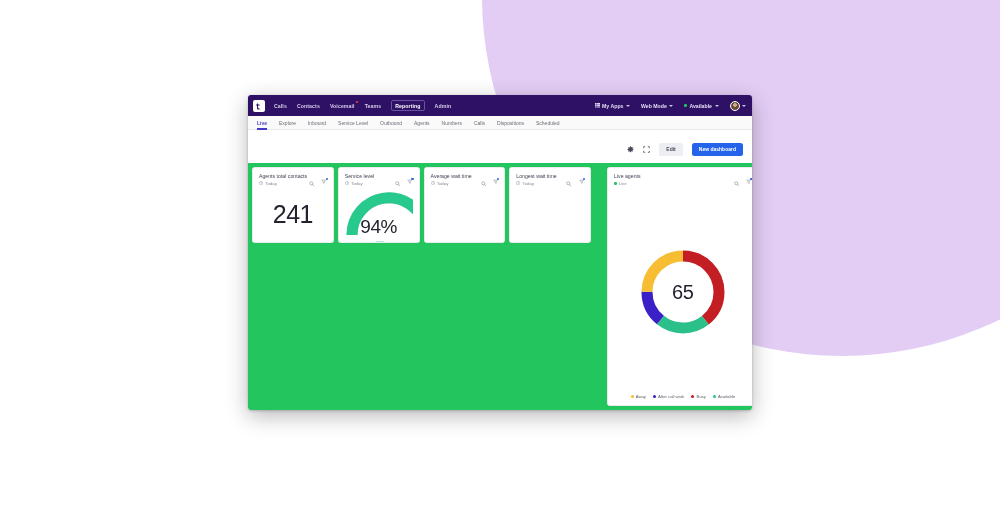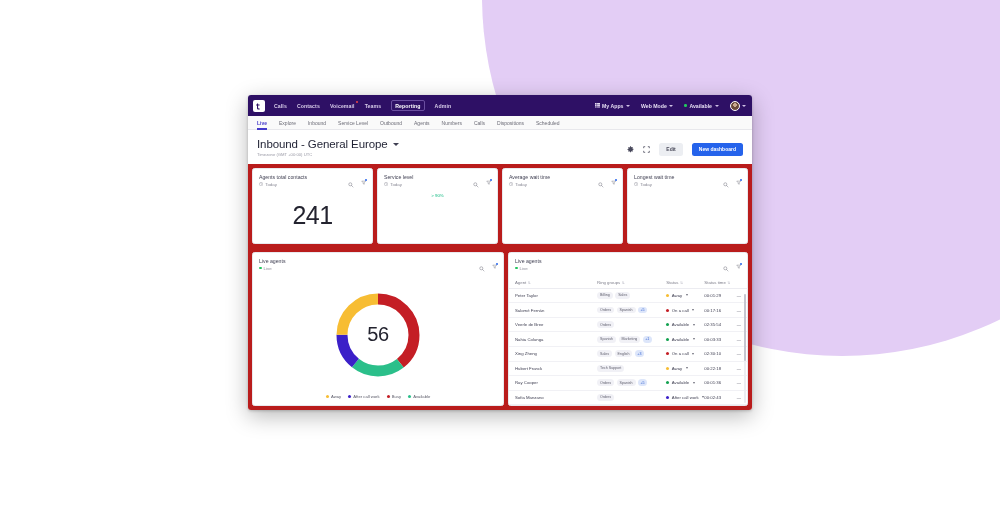--- a/index.html
+++ b/index.html
@@ -97,21 +97,21 @@
     background:#eceef2; color:#4a4a5a; font-size:5px; font-weight:700;
     padding:3.2px 7px; border-radius:2.5px; border:none;
   }
   .btn-new {
     background:#2563eb; color:#ffffff; font-size:5px; font-weight:700;
     padding:3.4px 7px; border-radius:2.5px; border:none; white-space:nowrap;
   }
 
   
   .dash-body {
-    flex:1; background:#b91c1c; padding:4px; display:flex; flex-direction:column; gap:8px;
+    flex:1; background:#22c55e; padding:4px; display:flex; flex-direction:row; gap:16px;
     overflow:hidden;
   }
   .kpi-row { display:flex; gap:4px; height:76px; flex-shrink:0; }
   .card {
     background:#ffffff; border-radius:2.5px; border:0.6px solid #e9e9ee;
     flex:1; display:flex; flex-direction:column; padding:5px 6px 4px 6px; position:relative;
     overflow:hidden;
   }
   .card-head { display:flex; align-items:flex-start; }
   .card-titles { display:flex; flex-direction:column; gap:2px; }
@@ -251,27 +251,20 @@
       <div class="subnav-link">Service Level</div>
       <div class="subnav-link">Outbound</div>
       <div class="subnav-link">Agents</div>
       <div class="subnav-link">Numbers</div>
       <div class="subnav-link">Calls</div>
       <div class="subnav-link">Dispositions</div>
       <div class="subnav-link">Scheduled</div>
     </div>
 
     <div class="titlebar">
-      <div class="title-wrap">
-        <div class="dash-title-row">
-          <span class="dash-title">Inbound - General Europe</span>
-          <span class="title-caret"></span>
-        </div>
-        <div class="timezone">Timezone (GMT +00:00) UTC</div>
-      </div>
       <div class="title-actions">
         <span class="icon-btn">
           <svg width="7" height="7" viewBox="0 0 16 16">
               <path fill="#3f3f52" d="M8 5.2A2.8 2.8 0 1 0 8 10.8 2.8 2.8 0 0 0 8 5.2m0 1.4a1.4 1.4 0 1 1 0 2.8 1.4 1.4 0 0 1 0-2.8"></path>
               <path fill="#3f3f52" d="M6.9.8h2.2l.3 1.7c.4.13.78.3 1.12.5l1.45-.95 1.56 1.56-.95 1.45c.2.34.37.72.5 1.12l1.7.3v2.2l-1.7.3a5.3 5.3 0 0 1-.5 1.12l.95 1.45-1.56 1.56-1.45-.95c-.34.2-.72.37-1.12.5l-.3 1.7H6.9l-.3-1.7a5.3 5.3 0 0 1-1.12-.5l-1.45.95-1.56-1.56.95-1.45a5.3 5.3 0 0 1-.5-1.12L1.22 9.1V6.9l1.7-.3c.13-.4.3-.78.5-1.12l-.95-1.45 1.56-1.56 1.45.95c.34-.2.72-.37 1.12-.5z" opacity=".92"></path>
             </svg>
         </span>
         <span class="icon-btn">
           <svg width="7" height="7" viewBox="0 0 16 16">
               <g fill="none" stroke="#3f3f52" stroke-width="1.6">
@@ -345,20 +338,29 @@
                   </svg>
               </span>
               <span class="pin-wrap">
                 <svg width="5.4" height="5.4" viewBox="0 0 14 14">
                     <path d="M2 3h10l-3.6 4v4L5.6 9.6V7z" fill="none" stroke="#6b6b78" stroke-width="1.1" stroke-linejoin="round"></path>
                   </svg>
                 <span class="pin-dot"></span>
               </span>
             </div>
           </div>
+          <div class="gauge-wrap">
+            <div class="gauge">
+              <svg width="88" height="46" viewBox="0 0 88 46">
+                <path d="M7 44a37 37 0 0 1 74 0" fill="none" stroke="#d3d3d8" stroke-width="11"></path>
+                <path d="M7 44a37 37 0 0 1 72.6-10.3" fill="none" stroke="#27c98d" stroke-width="11"></path>
+              </svg>
+              <div class="gauge-label">94%</div>
+            </div>
+          </div>
           <div class="kpi-foot foot-green" style="text-align:center;">&gt; 90%</div>
         </div>
 
         <div class="card">
           <div class="card-head">
             <div class="card-titles">
               <div class="card-title">Average wait time</div>
               <div class="card-sub">
                 <span class="clock-ic">
                   <svg width="4.2" height="4.2" viewBox="0 0 12 12">
@@ -449,21 +451,21 @@
             <div style="position:relative;width:92px;height:92px;">
               <svg width="92" height="92" viewBox="0 0 92 92">
                 <g transform="rotate(-90 46 46)">
 
                   <circle cx="46" cy="46" r="36" fill="none" stroke="#c41e25" stroke-width="11" stroke-dasharray="88.9 137.3" stroke-dashoffset="0"></circle>
                   <circle cx="46" cy="46" r="36" fill="none" stroke="#2bbf8a" stroke-width="11" stroke-dasharray="48.4 177.8" stroke-dashoffset="-88.9"></circle>
                   <circle cx="46" cy="46" r="36" fill="none" stroke="#3b20c8" stroke-width="11" stroke-dasharray="32.3 193.9" stroke-dashoffset="-137.3"></circle>
                   <circle cx="46" cy="46" r="36" fill="none" stroke="#f7bd33" stroke-width="11" stroke-dasharray="56.5 169.7" stroke-dashoffset="-169.6"></circle>
                 </g>
               </svg>
-              <div class="donut-center">56</div>
+              <div class="donut-center">65</div>
             </div>
           </div>
 
           <div class="legend">
             <div class="legend-item">
               <span class="legend-dot" style="background:#f7bd33"></span>
               <span>Away</span>
             </div>
             <div class="legend-item">
               <span class="legend-dot" style="background:#3b20c8"></span>

